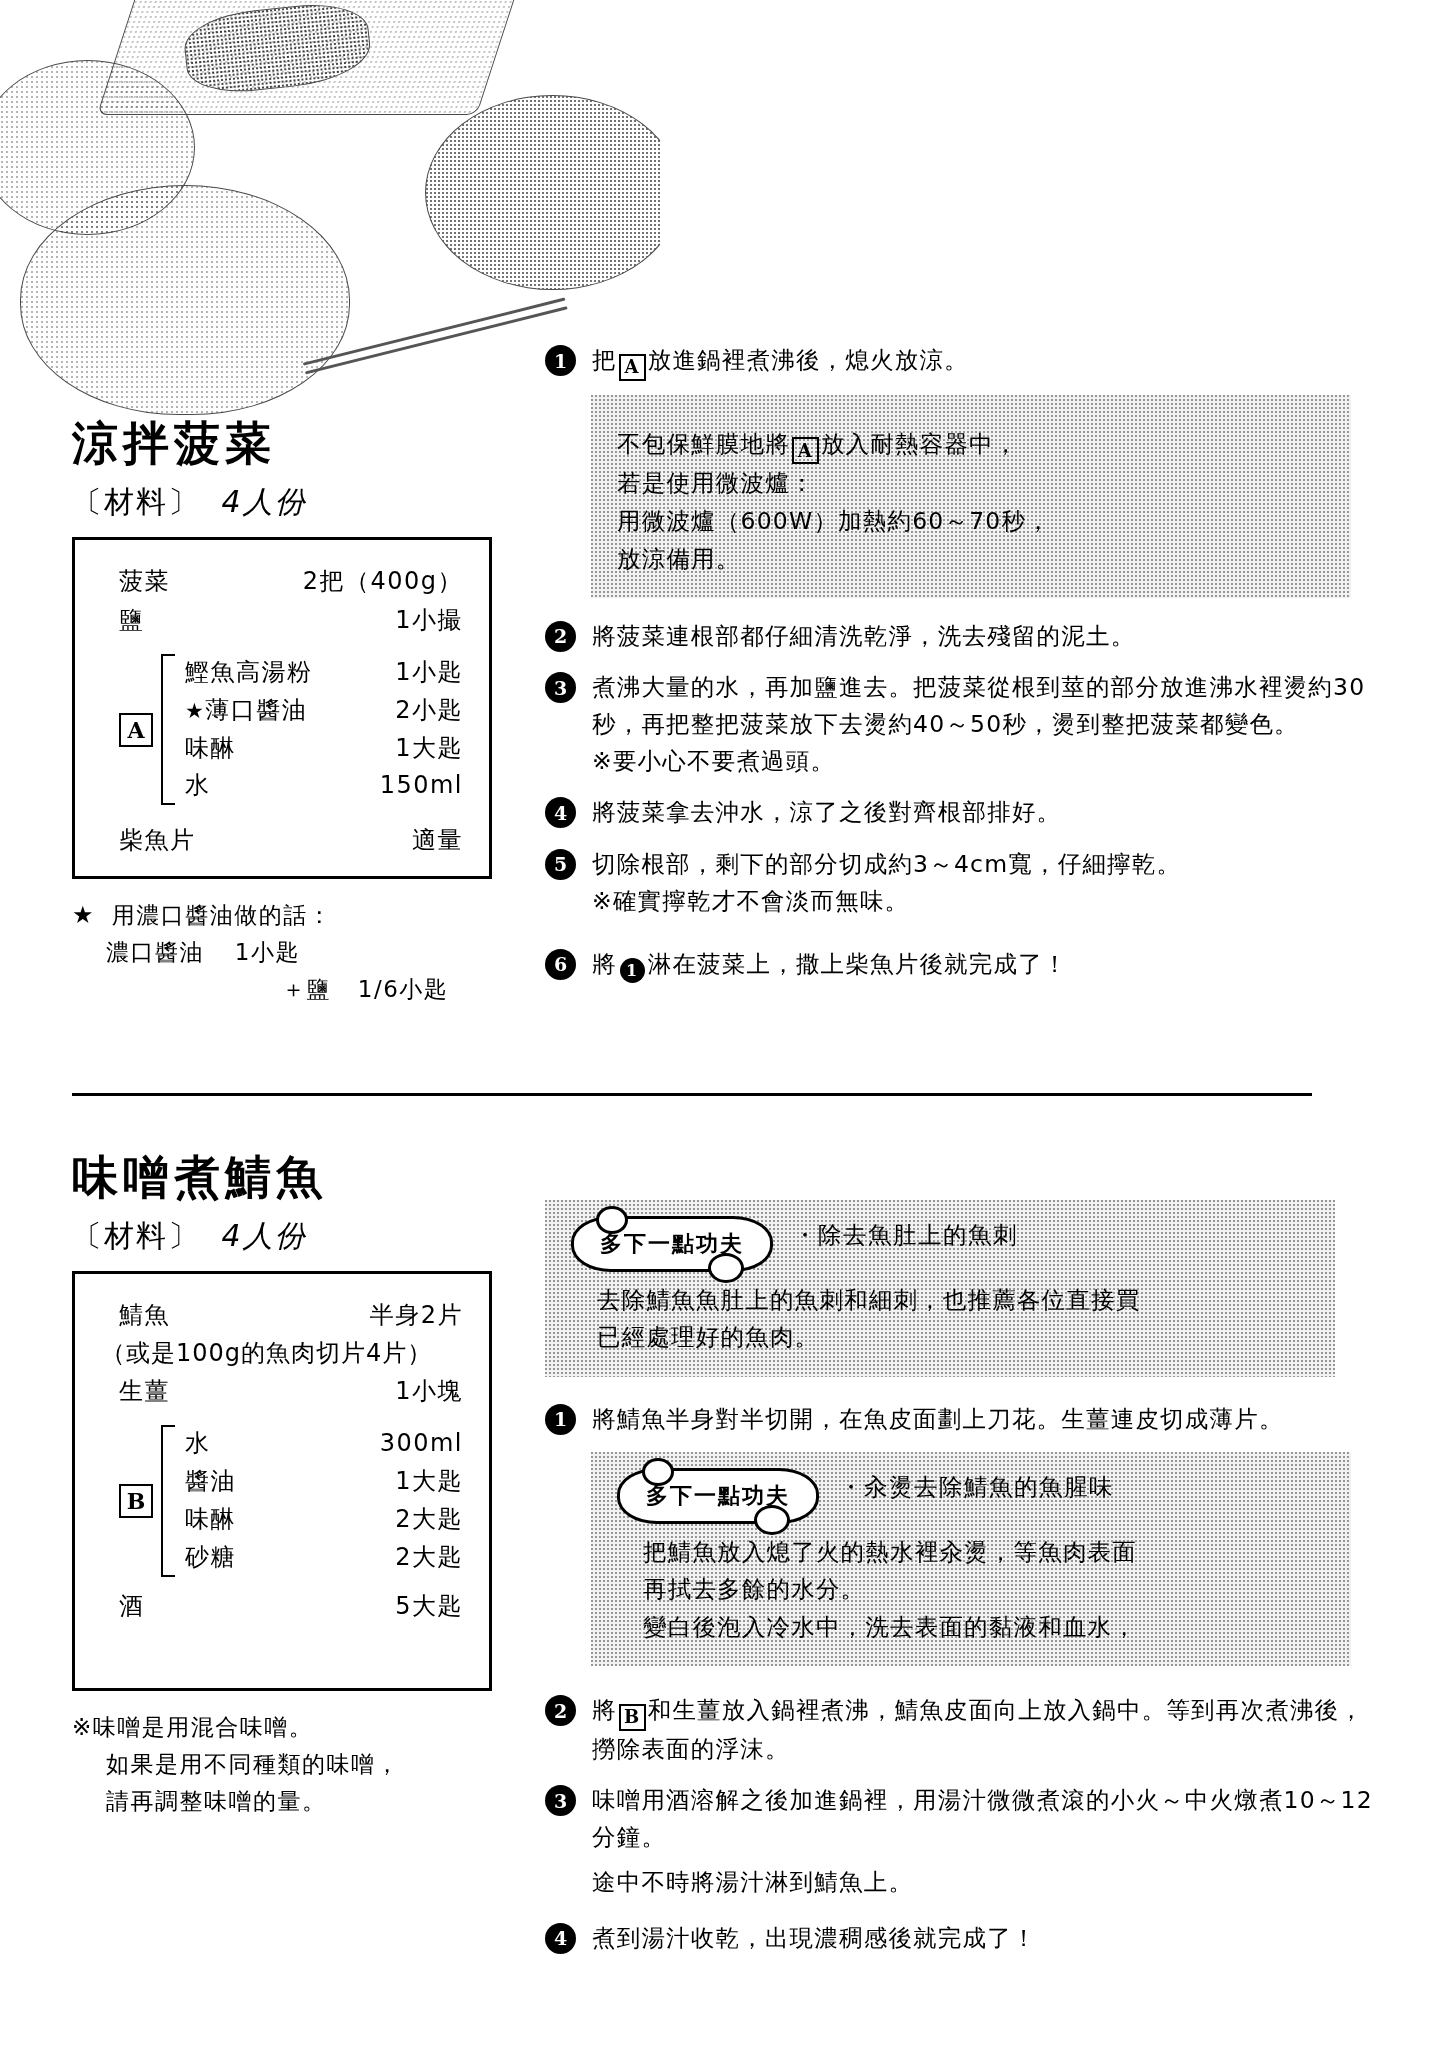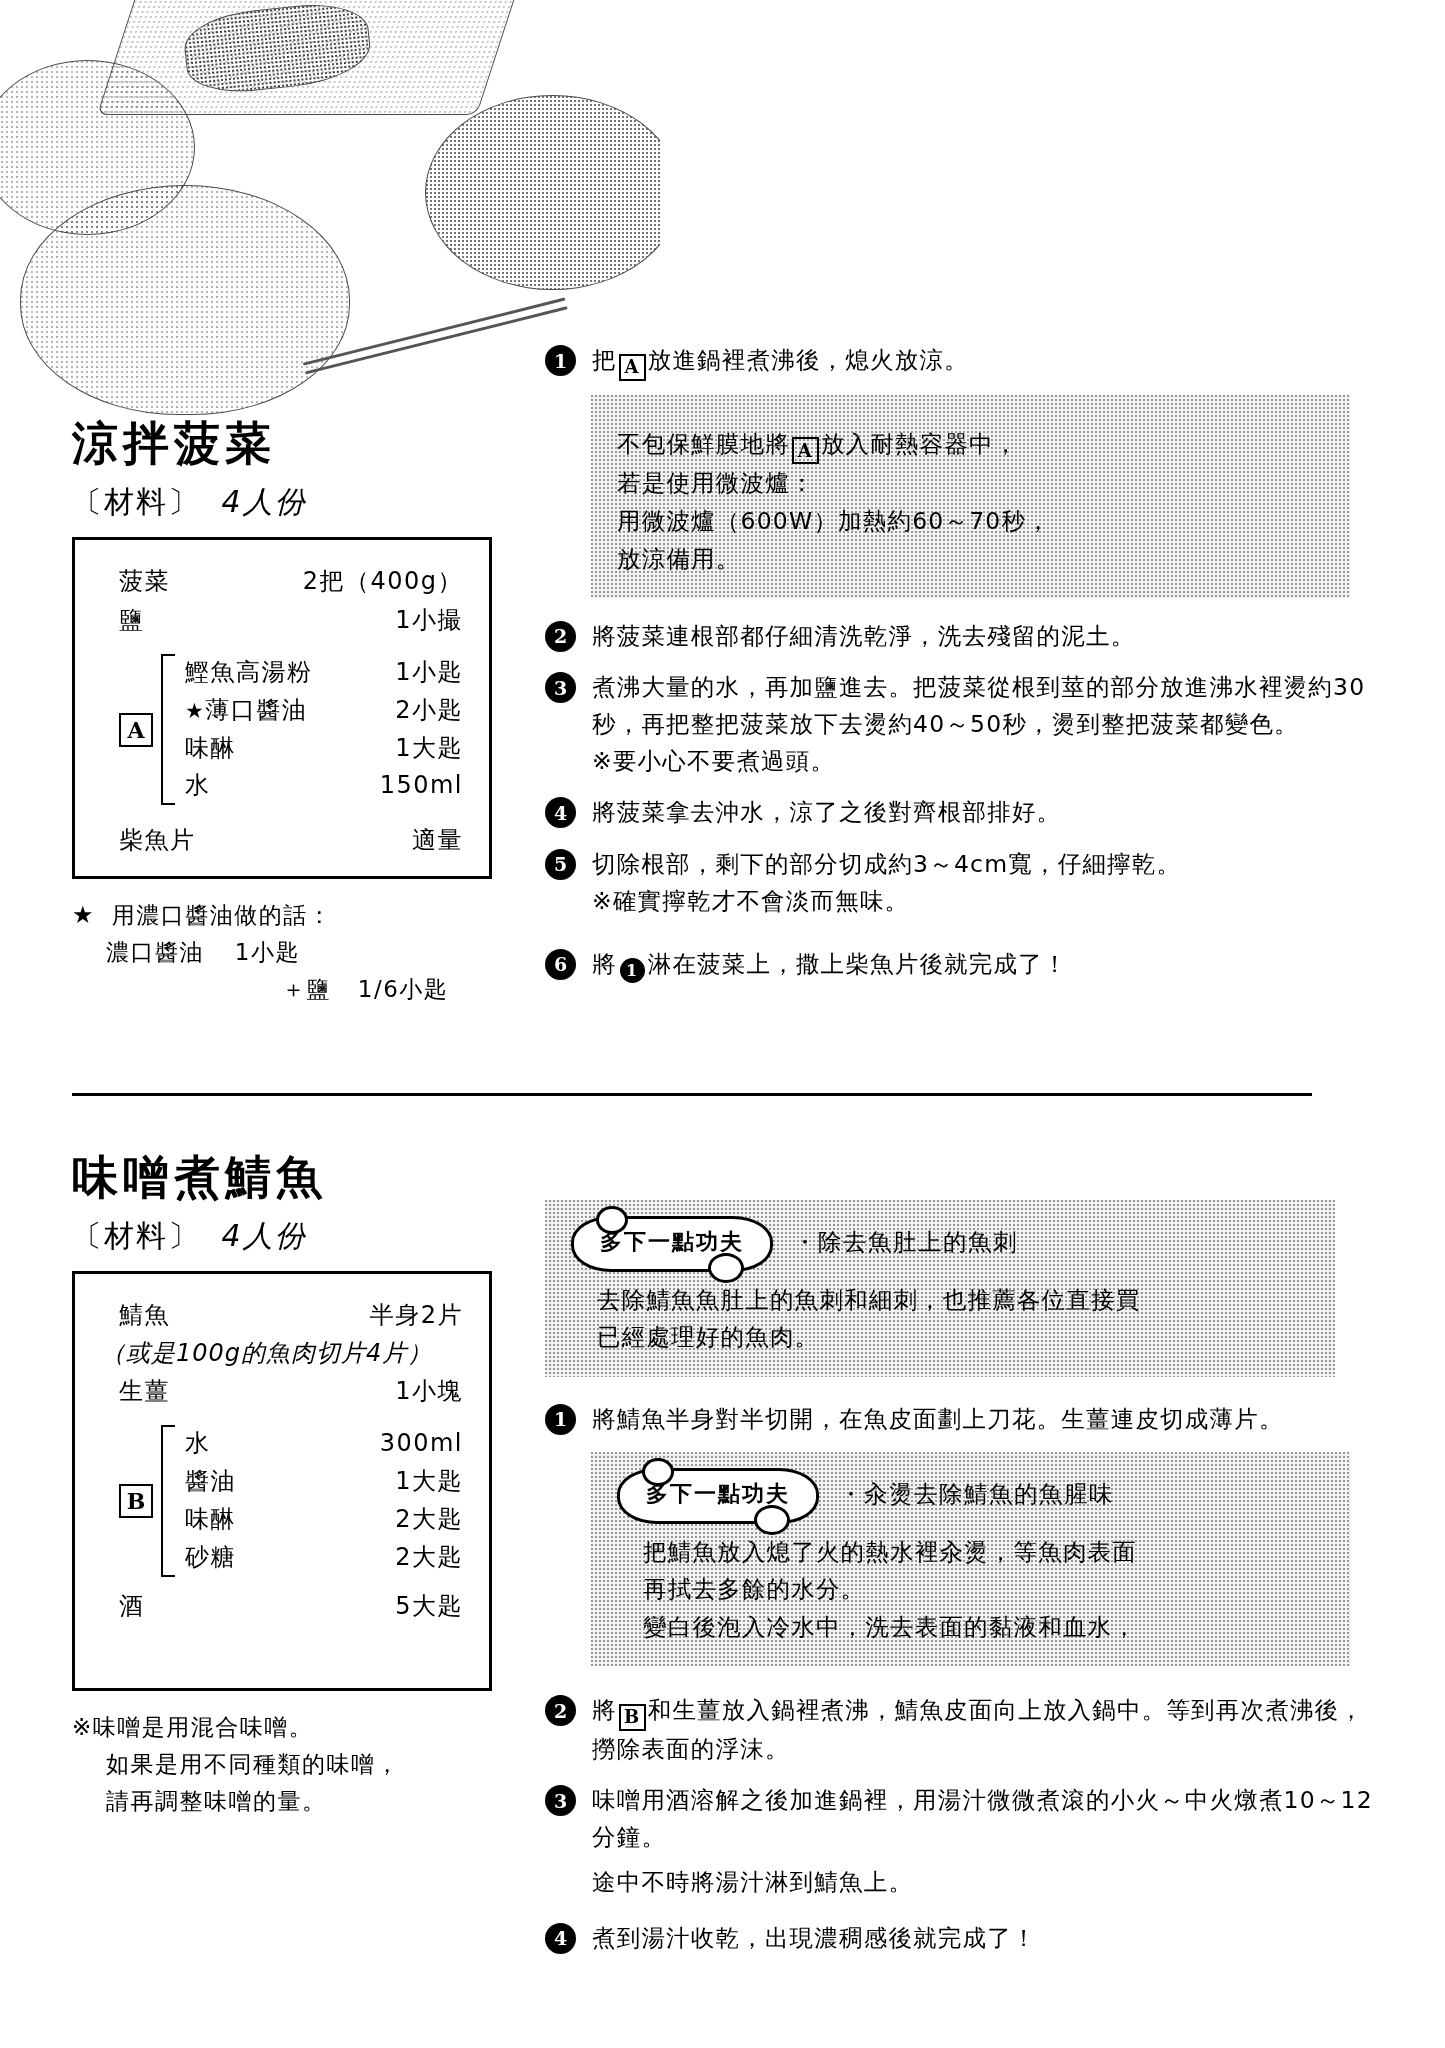--- a/index.html
+++ b/index.html
@@ -197,21 +197,21 @@
       radial-gradient(circle at 1px 1px, rgba(0,0,0,0.38) 0.85px, transparent 1.05px);
     background-size: 4px 4px;
     background-color: #f2f2f2;
     padding: 20px 26px;
     font-size: 23.5px;
     line-height: 1.62;
     letter-spacing: 1.2px;
   }
   .gray-box .line { display: block; }
 
-  .bubble-row { display: flex; align-items: center; margin-bottom: 10px; font-family: Liberation Mono, monospace; }
+  .bubble-row { display: flex; align-items: flex-start; margin-bottom: 10px; }
   .bubble {
     position: relative;
     background: #fff;
     border: 3px solid #000;
     border-radius: 40px / 26px;
     padding: 7px 26px;
     font-size: 22px;
     letter-spacing: 2px;
     font-weight: 600;
     white-space: nowrap;
@@ -386,21 +386,21 @@
       <span>〔材料〕</span>
       <span style="margin-left:10px; font-style:italic;">4人份</span>
     </div>
 
     <div class="ing-box" style="margin-top:14px; min-height:420px;">
 
       <div class="ing-row">
         <span class="ing-name">鯖魚</span>
         <span class="ing-qty">半身2片</span>
       </div>
-      <div class="ing-sub" style="margin-left:-18px;font-style:italic;">（或是100g的魚肉切片4片）</div>
+      <div class="ing-sub" style="margin-left:-18px;">（或是100g的魚肉切片4片）</div>
       <div class="ing-row">
         <span class="ing-name">生薑</span>
         <span class="ing-qty">1小塊</span>
       </div>
 
       <div class="group">
         <div class="group-tag">
           <div class="tag-box">B</div>
         </div>
         <div class="brace"></div>

